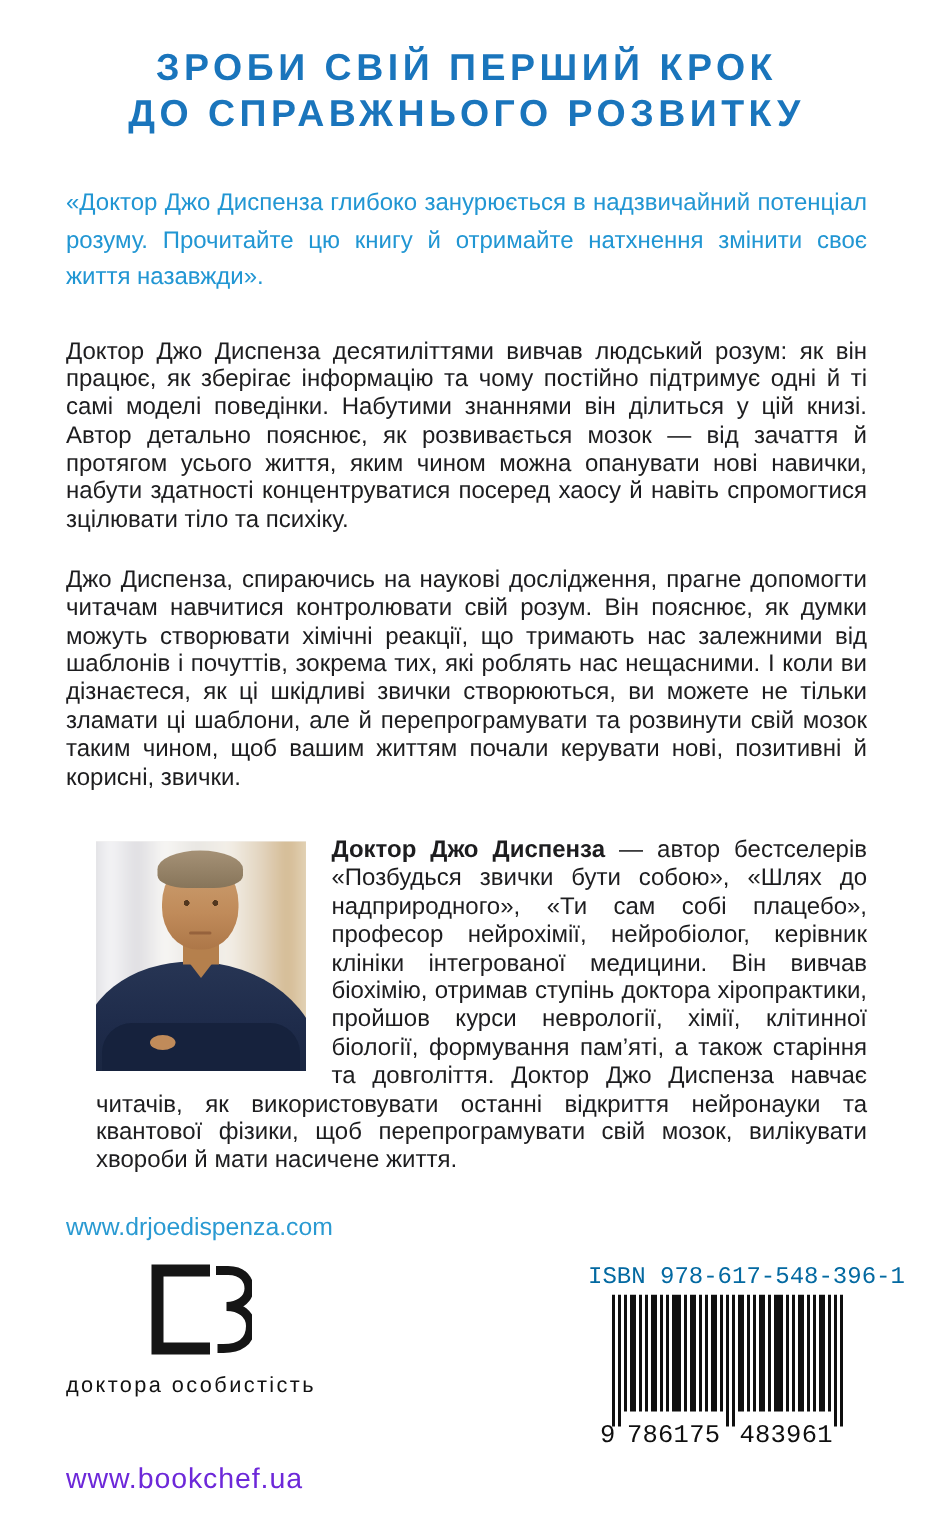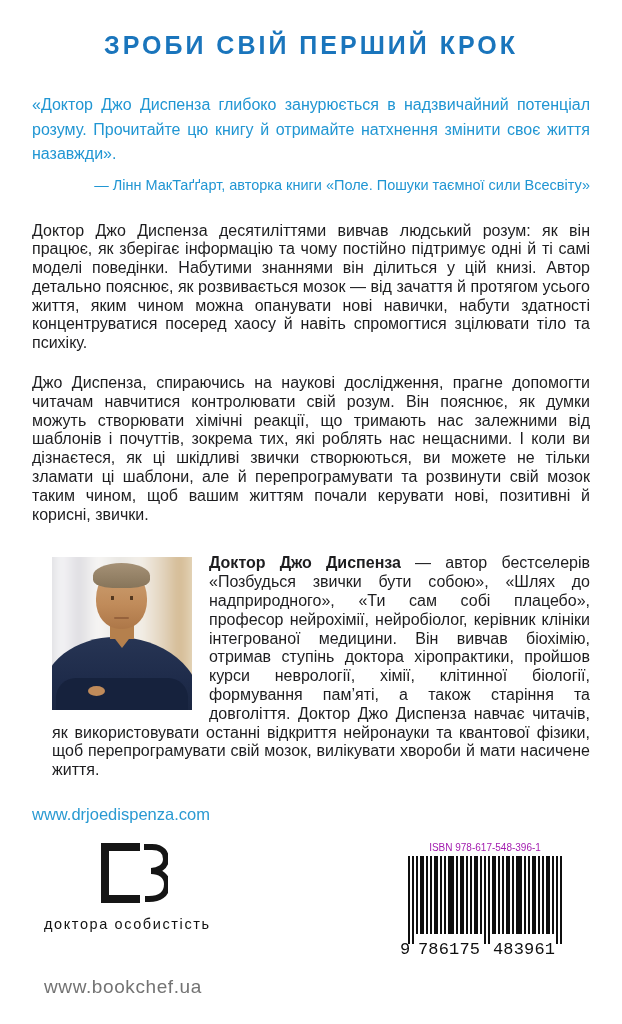--- a/index.html
+++ b/index.html
@@ -1,20 +1,20 @@
 <!DOCTYPE html>
 <html lang="uk"><head>
 <meta charset="utf-8">
 <style>
   html,body{margin:0;padding:0;}
   body{
     width:622px;height:1024px;background:#ffffff;position:relative;overflow:hidden;
     font-family:"Liberation Sans","DejaVu Sans",sans-serif;color:#1d1d1f;
   }
-  .content{padding:0 32px;}
+  .content{padding:0 44px;}
   
   .cover-title{
     margin-top:30px;text-align:center;color:#1a75bc;font-weight:bold;
     font-size:25px;line-height:31px;letter-spacing:3px;
   }
   
   .quote{
     margin-top:32px;color:#2196d3;font-size:16px;line-height:24.5px;
     text-align:justify;
   }
@@ -85,45 +85,45 @@
     position:absolute;left:44px;right:44px;top:842px;
     display:flex;justify-content:space-between;align-items:flex-start;
   }
   .publisher{width:175px;text-align:left;}
   .pub-mark{display:block;margin:0 auto 12px auto;width:72px;height:62px;}
   .pub-name{
     font-weight:bold;font-size:23px;letter-spacing:2.5px;color:#121212;line-height:24px;
   }
   .pub-tagline{font-size:14.5px;letter-spacing:1.6px;color:#121212;margin-top:3px;}
   .isbn-block{width:186px;text-align:center;}
-  .isbn-label{font-size:10px;color:#a21caf;white-space:nowrap;}
+  .isbn-label{font-size:16px;color:#0369a1;white-space:nowrap;font-family:Liberation Mono, monospace;}
   .barcode{display:block;margin:3px auto 0 auto;width:170px;height:104px;}
   .barcode text{
     font-family:"Liberation Mono","DejaVu Sans Mono",monospace;
     font-size:17px;fill:#0f0f0f;
   }
   
   .bottom-row{
     position:absolute;left:44px;right:40px;top:976px;
     display:flex;justify-content:space-between;align-items:baseline;
     font-size:19px;color:#121212;
   }
-  .bottom-row a{color:#737373;text-decoration:none;letter-spacing:0.6px;}
+  .bottom-row a{color:#6d28d9;text-decoration:none;letter-spacing:0.6px;}
 </style>
 </head>
 <body>
 
 <div class="content">
 
   <div class="cover-title">
     <div>ЗРОБИ СВІЙ ПЕРШИЙ КРОК</div>
+    <div>ДО СПРАВЖНЬОГО РОЗВИТКУ</div>
   </div>
 
   <div class="quote">«Доктор Джо Диспенза глибоко занурюється в надзвичайний потенціал розуму. Прочитайте цю книгу й отримайте натхнення змінити своє життя назавжди».</div>
-  <div class="quote-attr">— Лінн МакТаґґарт, авторка книги «Поле. Пошуки таємної сили Всесвіту»</div>
 
   <p class="para">Доктор Джо Диспенза десятиліттями вивчав людський розум: як він працює, як зберігає інформацію та чому постійно підтримує одні й ті самі моделі поведінки. Набутими знаннями він ділиться у цій книзі. Автор детально пояснює, як розвивається мозок — від зачаття й протягом усього життя, яким чином можна опанувати нові навички, набути здатності концентруватися посеред хаосу й навіть спромогтися зцілювати тіло та психіку.</p>
   <p class="para">Джо Диспенза, спираючись на наукові дослідження, прагне допомогти читачам навчитися контролювати свій розум. Він пояснює, як думки можуть створювати хімічні реакції, що тримають нас залежними від шаблонів і почуттів, зокрема тих, які роблять нас нещасними. І коли ви дізнаєтеся, як ці шкідливі звички створюються, ви можете не тільки зламати ці шаблони, але й перепрограмувати та розвинути свій мозок таким чином, щоб вашим життям почали керувати нові, позитивні й корисні, звички.</p>
 
   <div class="bio-block">
     <div class="photo">
       <div class="photo-bg"></div>
       <div class="torso"></div>
       <div class="arms"></div>
       <div class="hand"></div>

